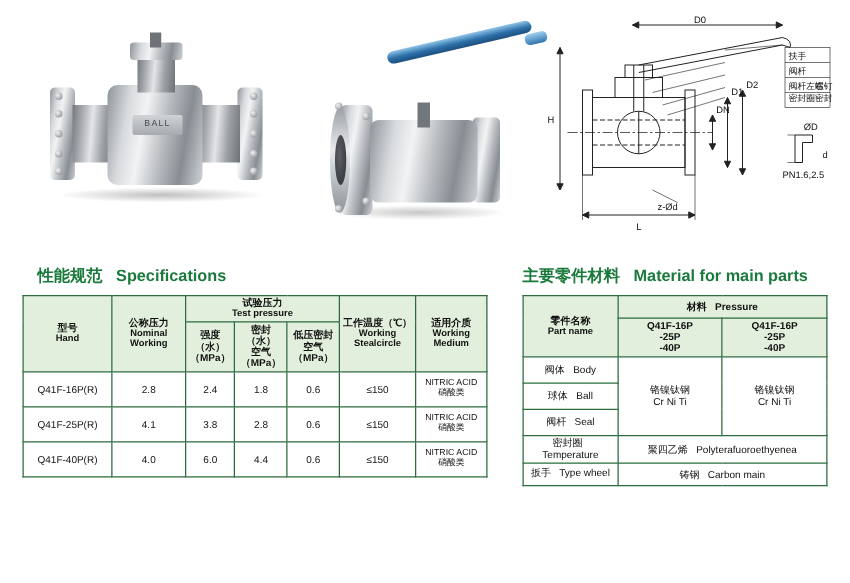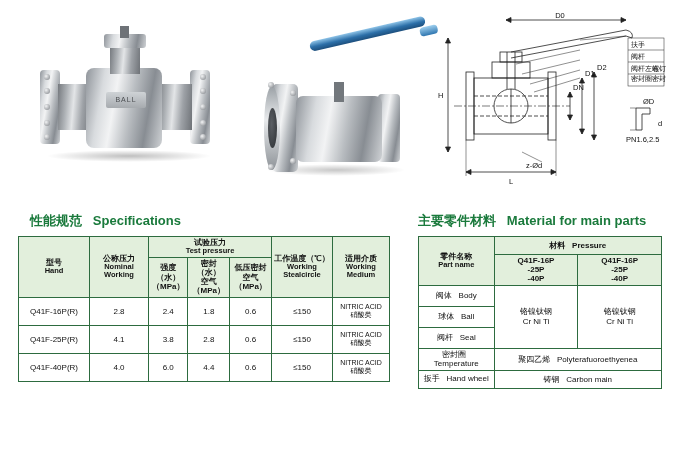--- a/index.html
+++ b/index.html
@@ -377,21 +377,21 @@
     <td colspan="2">
       <span style="display:inline">聚四乙烯</span>
       <span style="display:inline">&nbsp;</span>
       <span style="display:inline">Polyterafuoroethyenea</span>
     </td>
   </tr>
   <tr style="height:18px">
     <td class="cell2">
       <span style="display:inline">扳手</span>
       <span style="display:inline">&nbsp;</span>
-      <span style="display:inline">Hand wheel</span>
+      <span style="display:inline">Type wheel</span>
     </td>
     <td colspan="2">
       <span style="display:inline">铸钢</span>
       <span style="display:inline">&nbsp;</span>
       <span style="display:inline">Carbon main</span>
     </td>
   </tr>
 </tbody>
   </table>
 

